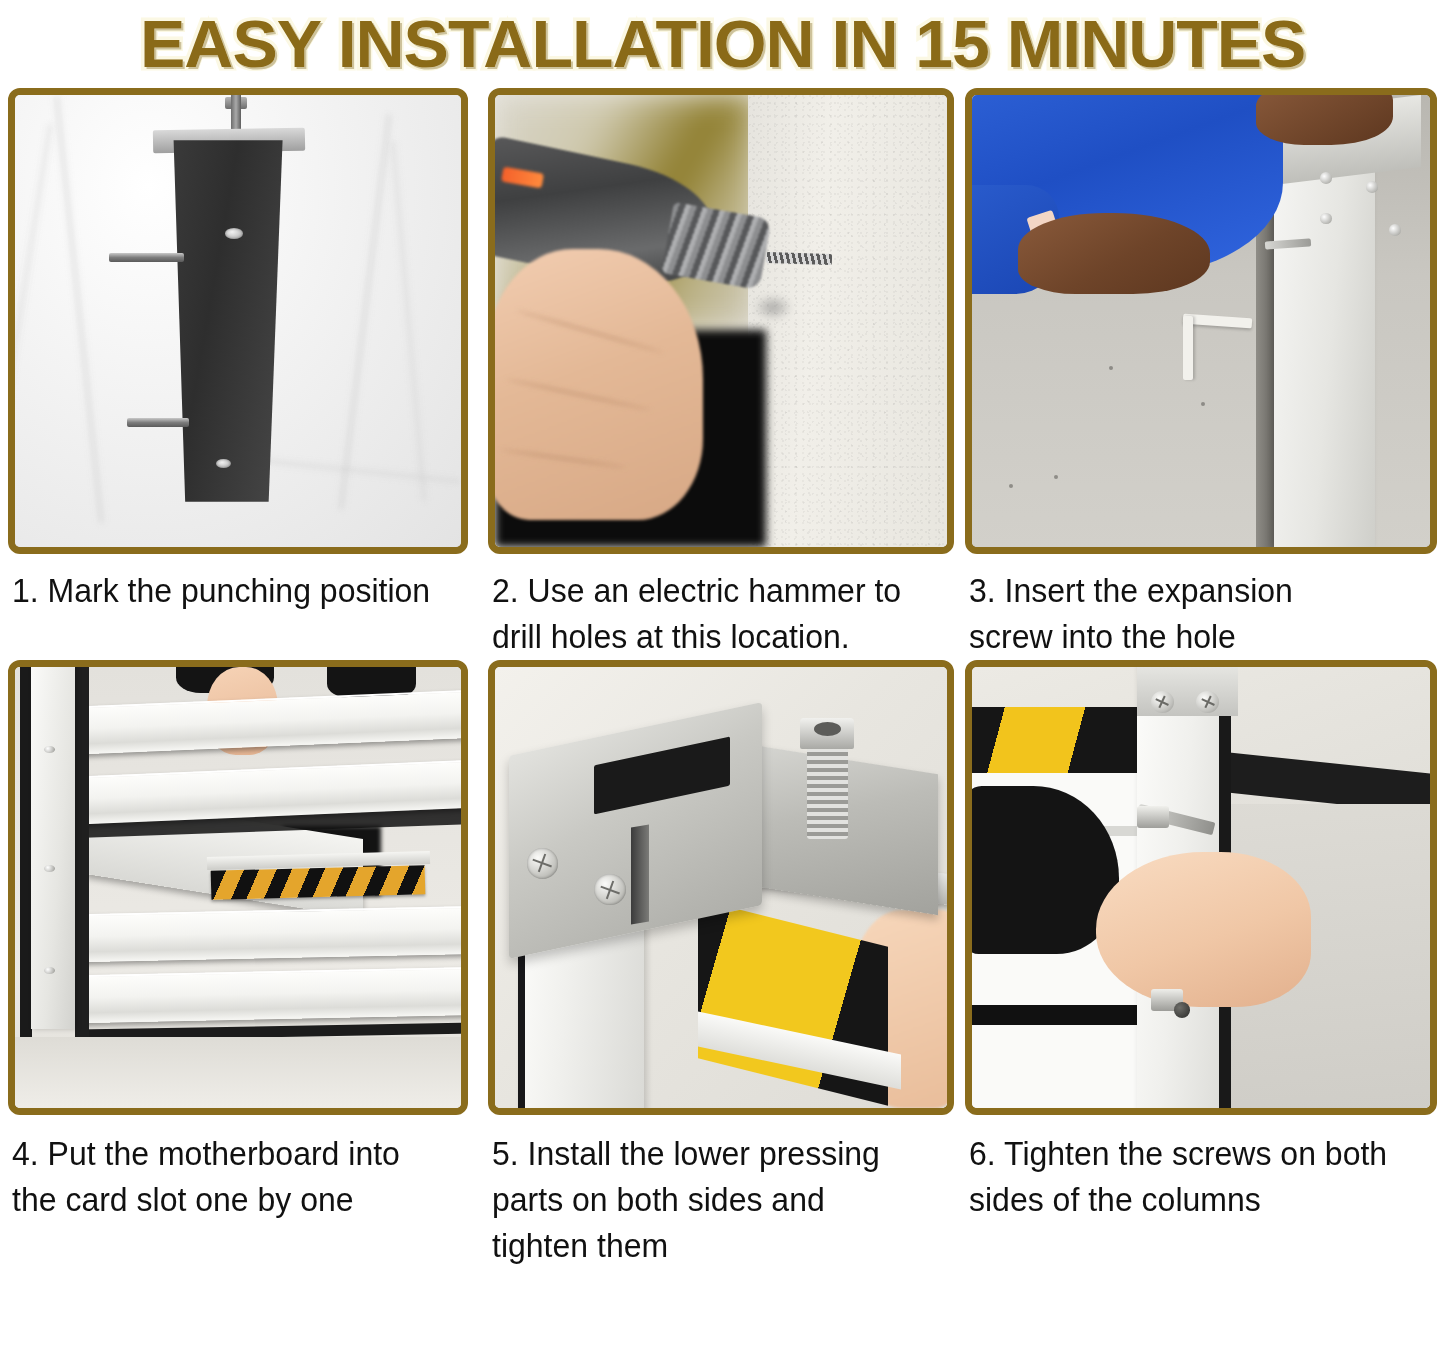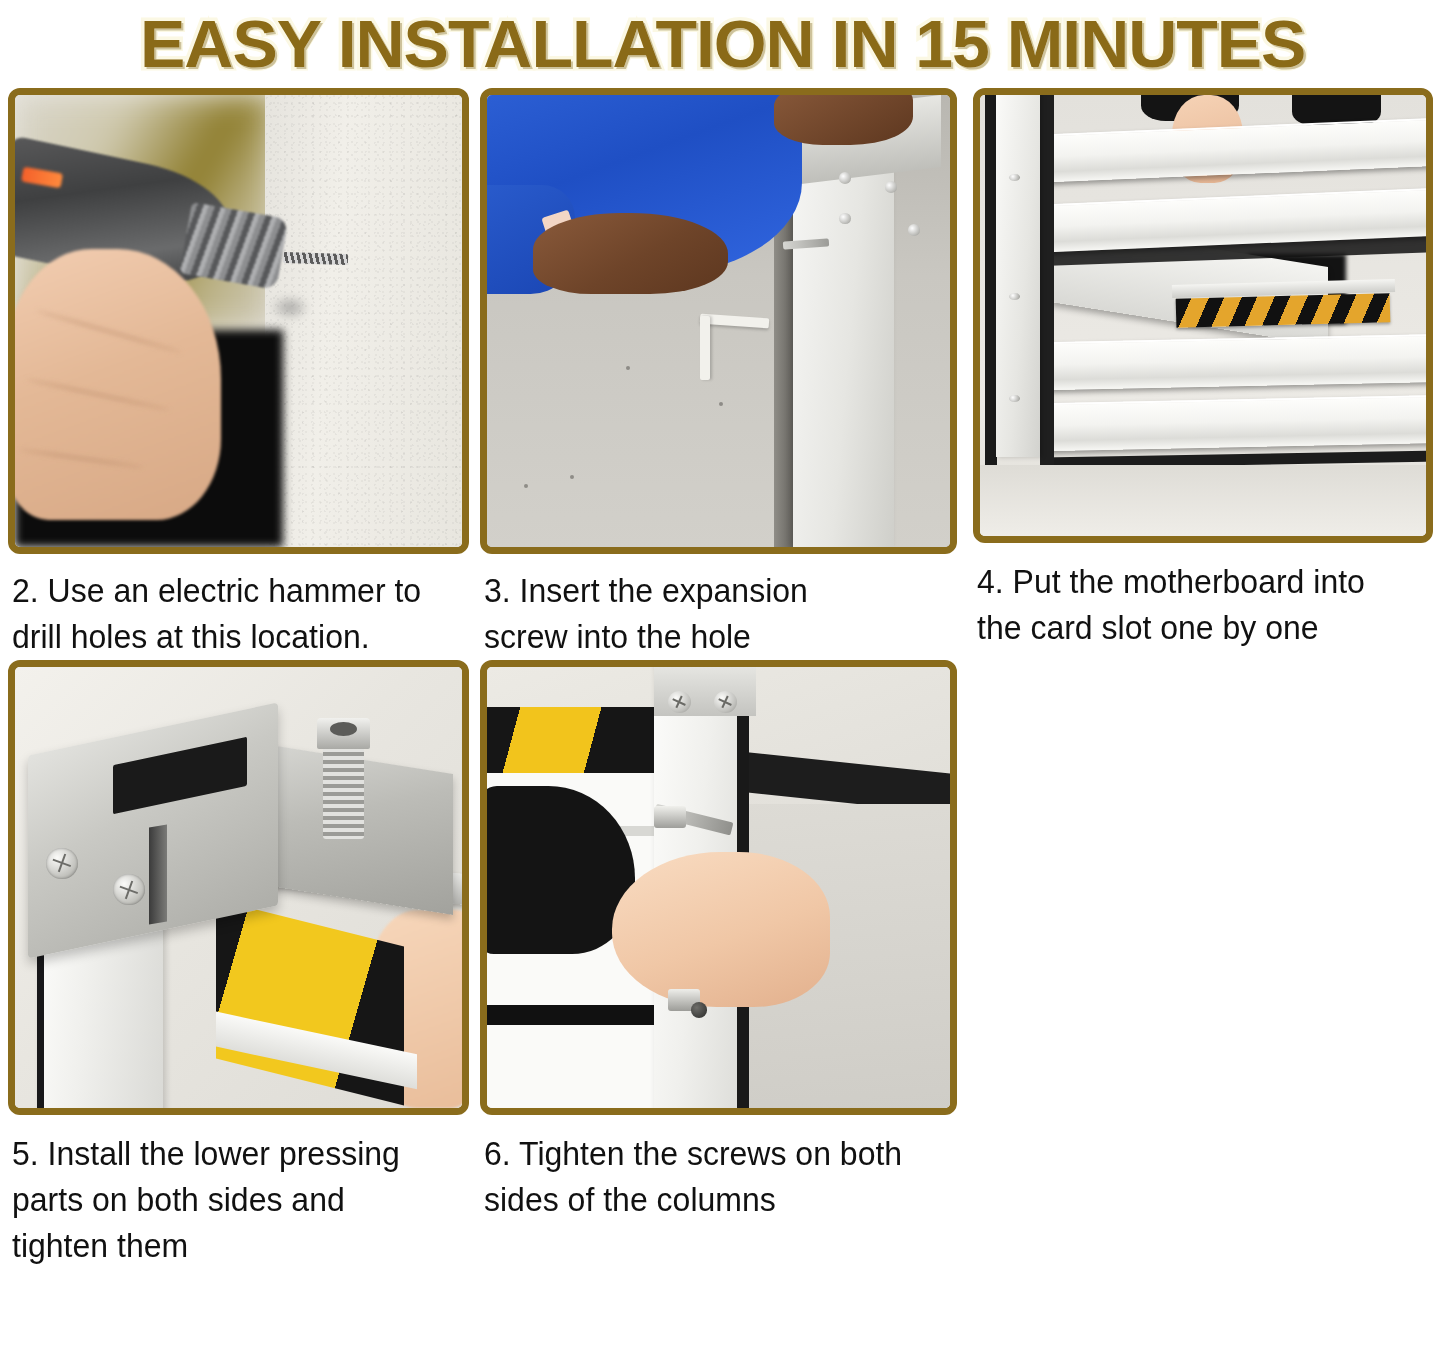--- a/index.html
+++ b/index.html
@@ -497,20 +497,40 @@
 </style>
 </head>
 <body>
 
 <div class="title-bar">
   <div class="title-text">EASY INSTALLATION IN 15 MINUTES</div>
 </div>
 
 <div class="grid">
 
+  <div class="cell c1">
+    <div class="frame">
+      <div class="photo p1">
+        <div class="fold f1"></div>
+          <div class="fold f2"></div>
+          <div class="fold f3"></div>
+        <div class="fold f4"></div>
+          <div class="fold f5"></div>
+        <div class="studcap"></div>
+        <div class="stud"></div>
+        <div class="cap"></div>
+        <div class="post"></div>
+        <div class="bolt b1"></div>
+        <div class="bolt b2"></div>
+        <div class="hole h1"></div>
+        <div class="hole h2"></div>
+      </div>
+    </div>
+    <div class="caption">1. Mark the punching position</div>
+  </div>
 
   <div class="cell c2">
     <div class="frame">
       <div class="photo p2">
         <div class="bgblur"></div>
         <div class="wall"></div>
         <div class="dark"></div>
         <div class="drillbody"></div>
         <div class="chuck"></div>
         <div class="orange"></div>

